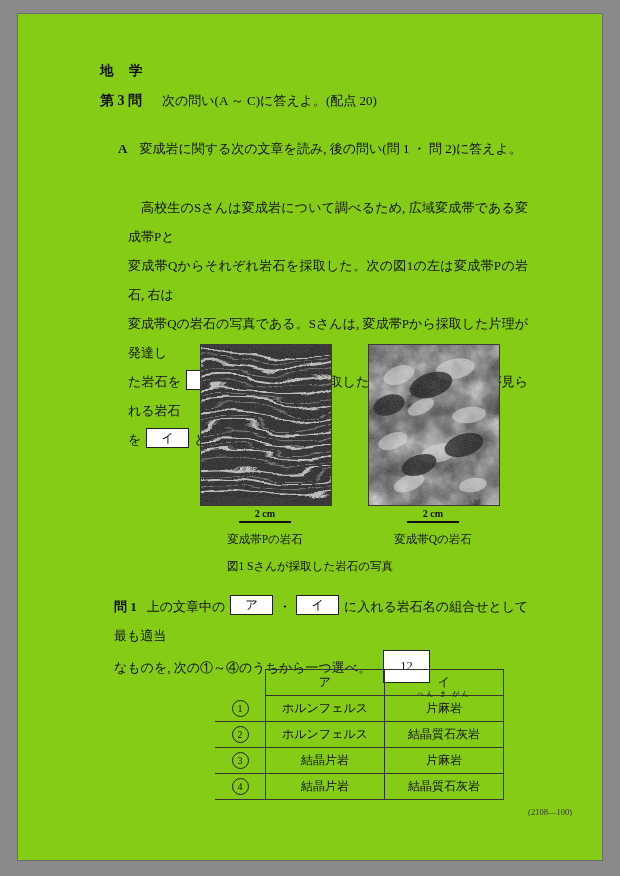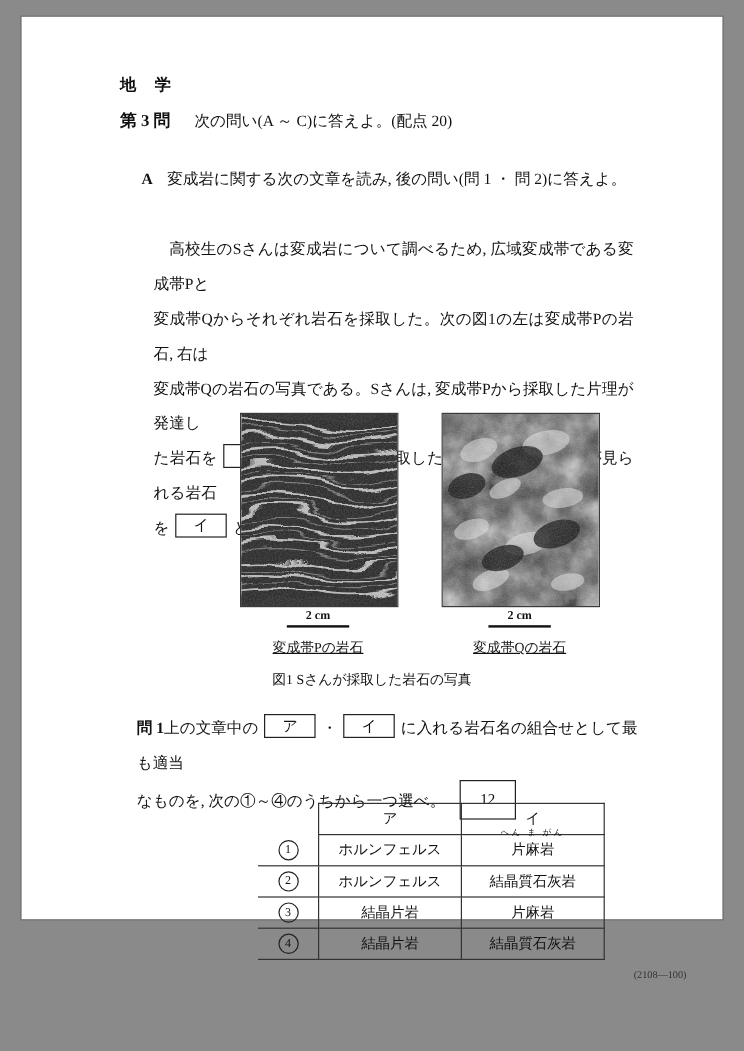--- a/index.html
+++ b/index.html
@@ -11,22 +11,22 @@
     width: 620px;
     height: 876px;
     overflow: hidden;
     font-family: "Liberation Serif", "DejaVu Serif", serif;
   }
   .page {
     position: absolute;
     left: 18px;
     top: 14px;
     width: 584px;
-    height: 752px;
-    background: #ffffff;
+    height: 846px;
+    background: #84cc16;
     box-shadow: 0 0 0 1px #6d6d6d;
   }
   .inner {
     position: absolute;
     left: 0; top: 0; right: 0; bottom: 0;
     padding: 0;
     color: #111;
   }
   .subject {
     position: absolute;
@@ -128,21 +128,20 @@
     margin: 2px auto 0 auto;
   }
   .scalebar.left { left: 182px; }
   .scalebar.right { left: 350px; }
   .figcap {
     position: absolute;
     top: 188px;
     width: 180px;
     text-align: center;
     font-size: 11.5px;
-    text-decoration: underline;
   }
   .figcap.left { left: 157px; }
   .figcap.right { left: 325px; }
   .figtitle {
     position: absolute;
     top: 215px;
     left: 0;
     width: 584px;
     text-align: center;
     font-size: 11.5px;
@@ -151,20 +150,21 @@
   .q1 {
     position: absolute;
     left: 96px;
     top: 578px;
     width: 420px;
     font-size: 13px;
     line-height: 29px;
   }
   .q1 .qlabel {
     font-weight: bold;
+    margin-right: 10px;
   }
   .numbox {
     display: inline-block;
     border: 1px solid #222;
     background: #fff;
     padding: 1px 16px;
     margin-left: 12px;
     font-size: 12.5px;
     vertical-align: 2px;
   }

